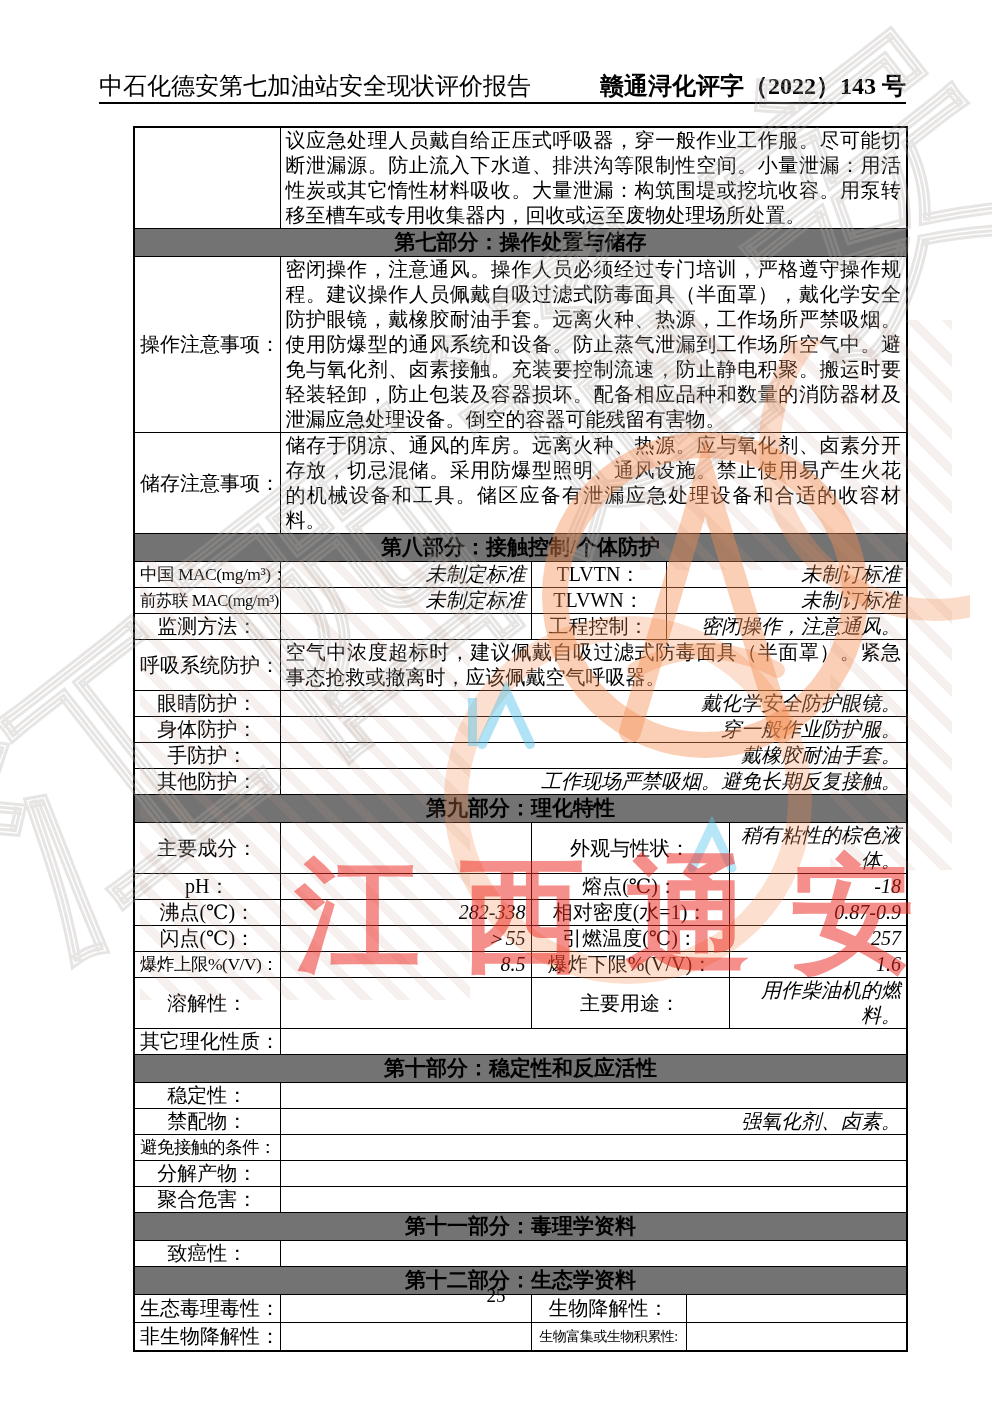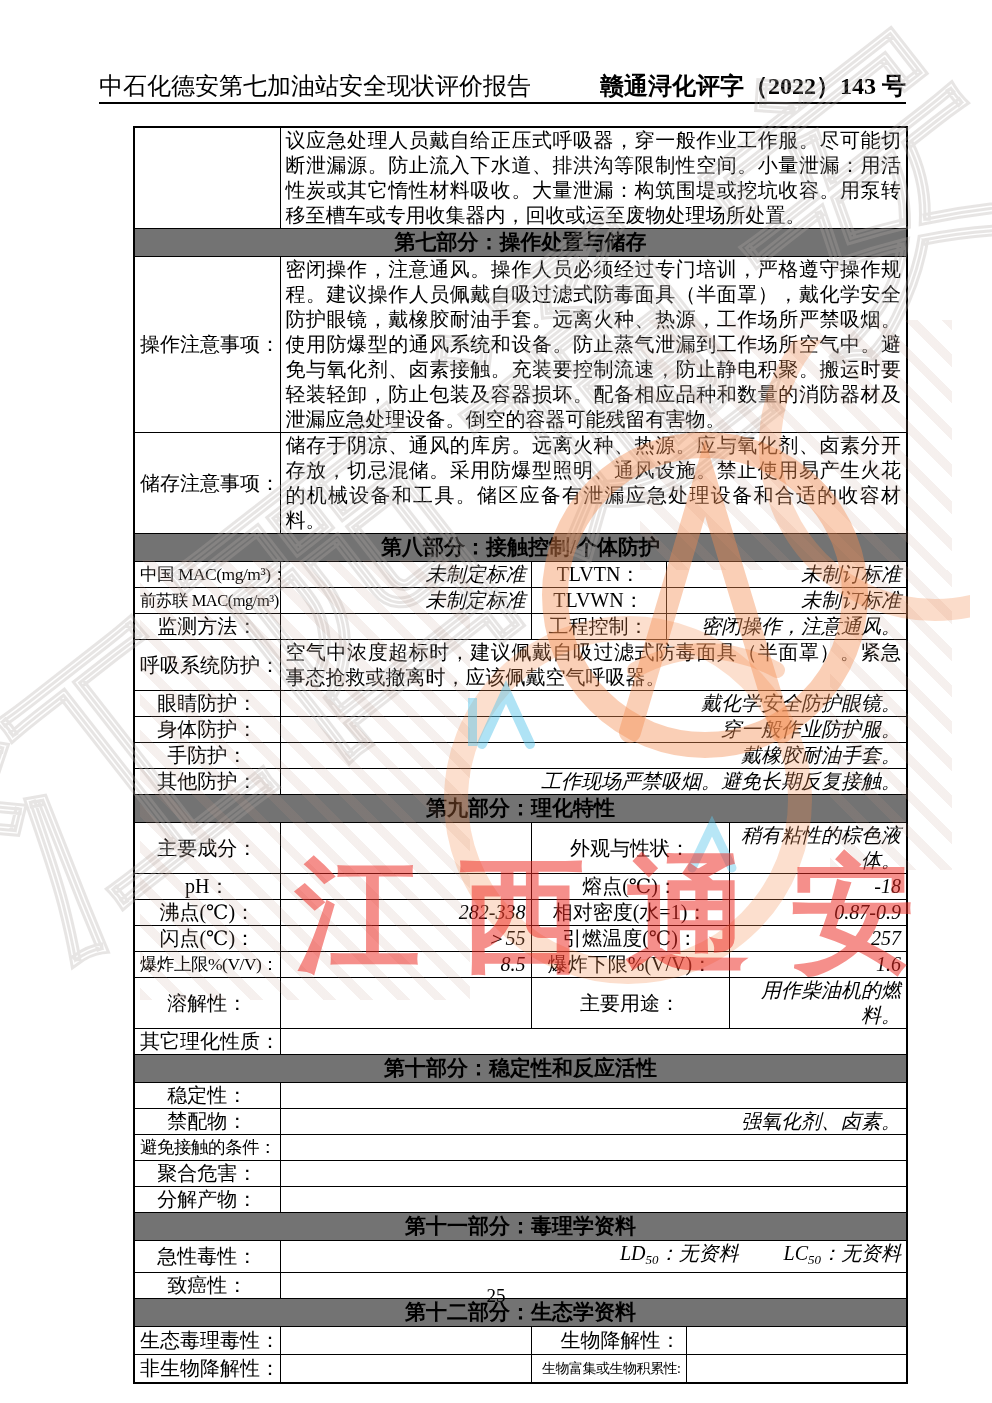--- a/index.html
+++ b/index.html
@@ -20,21 +20,21 @@
     border-collapse:collapse;table-layout:fixed;
     font-size:20px;line-height:25px;
   }
   table.msds{border:2px solid #000;}
   table.msds td{border:1px solid #000;padding:0 5px;vertical-align:middle;overflow:hidden;}
   tr.r{height:25px;}
   tr.r12{height:28px;}
   tr.sec{height:28px;}
   tr.sec td{background:#737373;text-align:center;font-weight:bold;font-size:21px;}
   td.lab{text-align:center;padding-right:4px;white-space:nowrap;}
-  td.lab-left{text-align:right;white-space:nowrap;}
+  td.lab-left{text-align:center;white-space:nowrap;}
   td.val{text-align:right;font-style:italic;}
   td.block{padding:3px 6px;text-align:justify;}
   .tight{font-size:17.5px;letter-spacing:-0.5px;}
   .tighter{font-size:16.5px;letter-spacing:-0.5px;}
   .xsmall{font-size:14px;letter-spacing:-0.5px;}
   sub.s50{font-size:13px;vertical-align:-4px;}
   .lc-gap{margin-left:45px;}
 
   .page-footer{position:absolute;top:1285px;left:0;width:992px;text-align:center;font-size:19px;}
 
@@ -191,36 +191,30 @@
   </tr>
   <tr class="r">
     <td class="lab">禁配物：</td>
     <td class="val" colspan="5">强氧化剂、卤素。</td>
   </tr>
   <tr class="r">
     <td class="lab tight">避免接触的条件：</td>
     <td class="val" colspan="5"></td>
   </tr>
   <tr class="r">
+    <td class="lab">分解产物：</td>
+    <td class="val" colspan="5"></td>
+  </tr>
+  <tr class="r">
     <td class="lab">聚合危害：</td>
     <td class="val" colspan="5"></td>
   </tr>
-  <tr class="r">
-    <td class="lab">分解产物：</td>
-    <td class="val" colspan="5"></td>
-  </tr>
 
   <tr class="sec">
     <td colspan="6">第十一部分：毒理学资料</td>
-  </tr>
-  <tr class="r">
-    <td class="lab">急性毒性：</td>
-    <td class="val" colspan="5">
-      <span>LD</span><sub class="s50">50</sub><span>：无资料</span><span class="lc-gap">LC</span><sub class="s50">50</sub><span>：无资料</span>
-    </td>
   </tr>
   <tr class="r">
     <td class="lab">致癌性：</td>
     <td class="val" colspan="5"></td>
   </tr>
 
   <tr class="sec">
     <td colspan="6">第十二部分：生态学资料</td>
   </tr>
   <tr class="r12">

